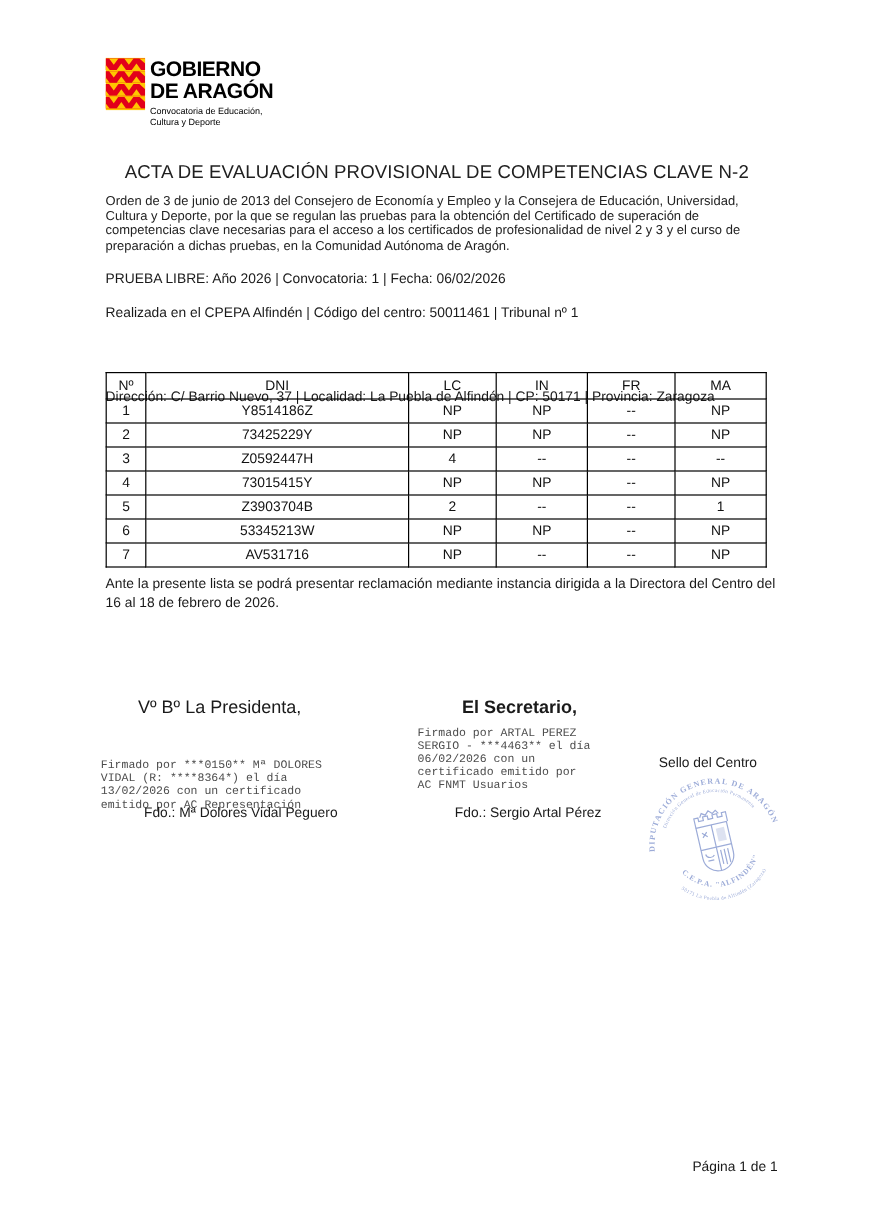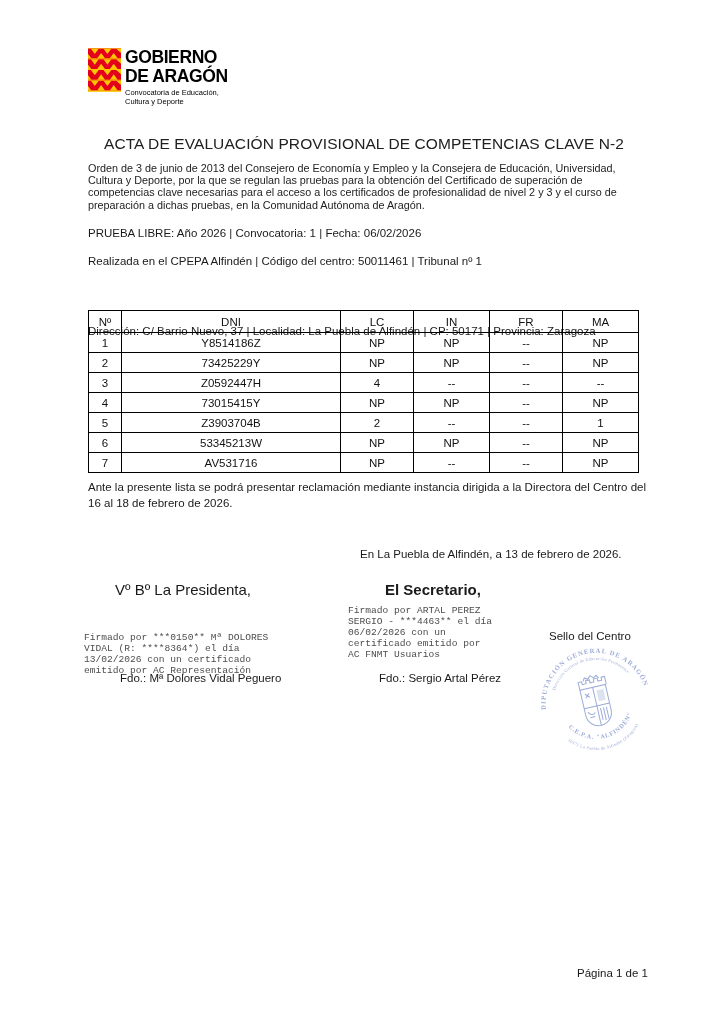--- a/index.html
+++ b/index.html
@@ -183,21 +183,20 @@
           <td>--</td>
           <td>--</td>
           <td>NP</td>
         </tr>
       </tbody>
     </table>
   </div>
 
   <div class="abs note">Ante la presente lista se podrá presentar reclamación mediante instancia dirigida a la Directora del Centro del 16 al 18 de febrero de 2026.</div>
 
-  <div class="abs date-line">En La Puebla de Alfindén, a 13 de febrero de 2026.</div>
 
   <div class="abs sig-role role-left">Vº Bº La Presidenta,</div>
   <div class="abs sig-role role-right">El Secretario,</div>
 
   <div class="abs digsig digsig-left">Firmado por ***0150** Mª DOLORES
 VIDAL (R: ****8364*) el día
 13/02/2026 con un certificado
 emitido por AC Representación</div>
   <div class="abs digsig digsig-right">Firmado por ARTAL PEREZ
 SERGIO - ***4463** el día

